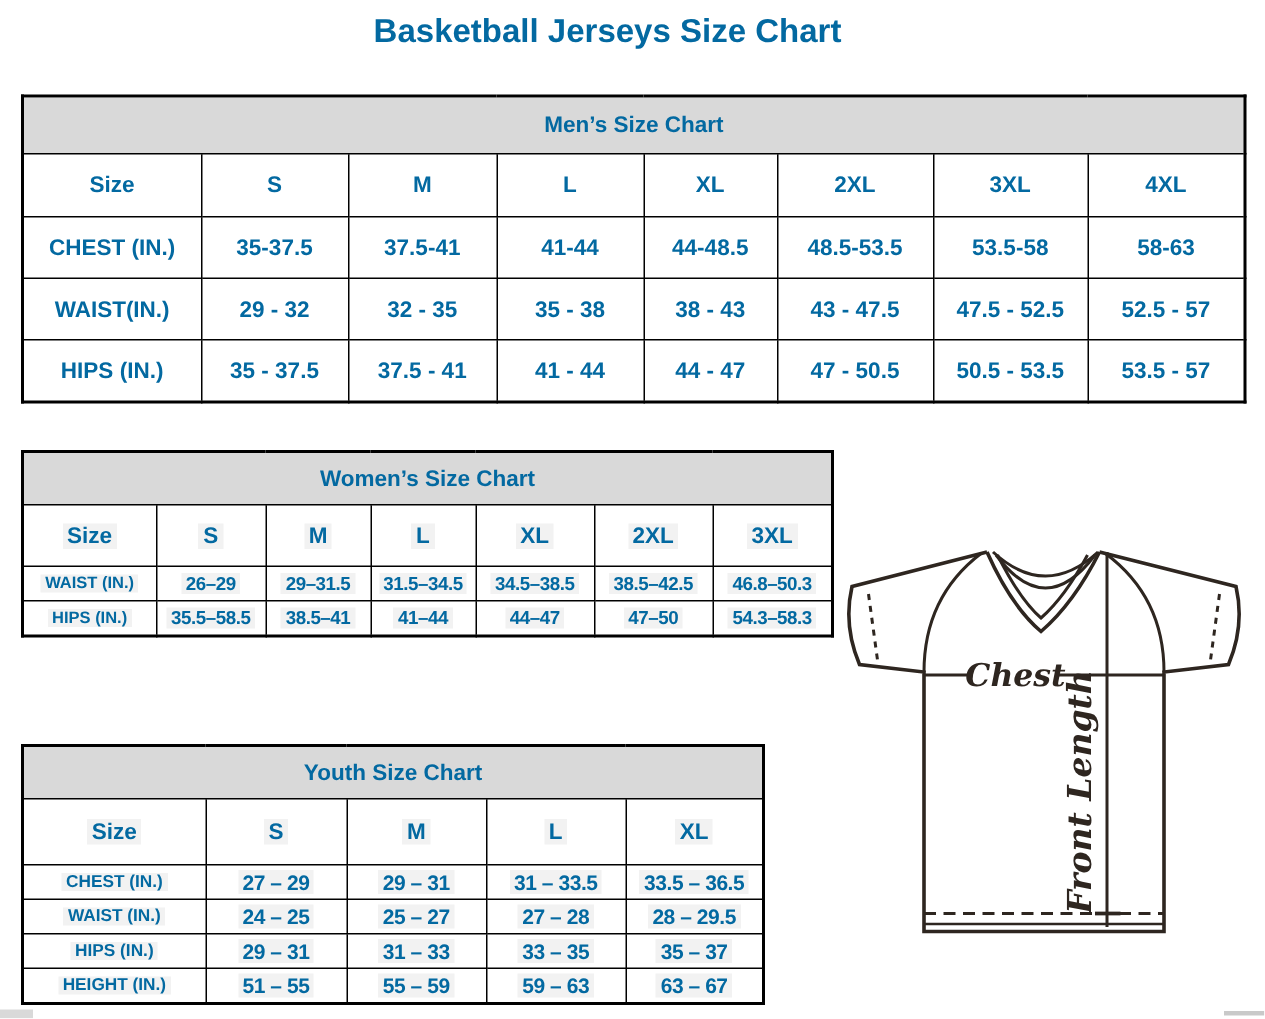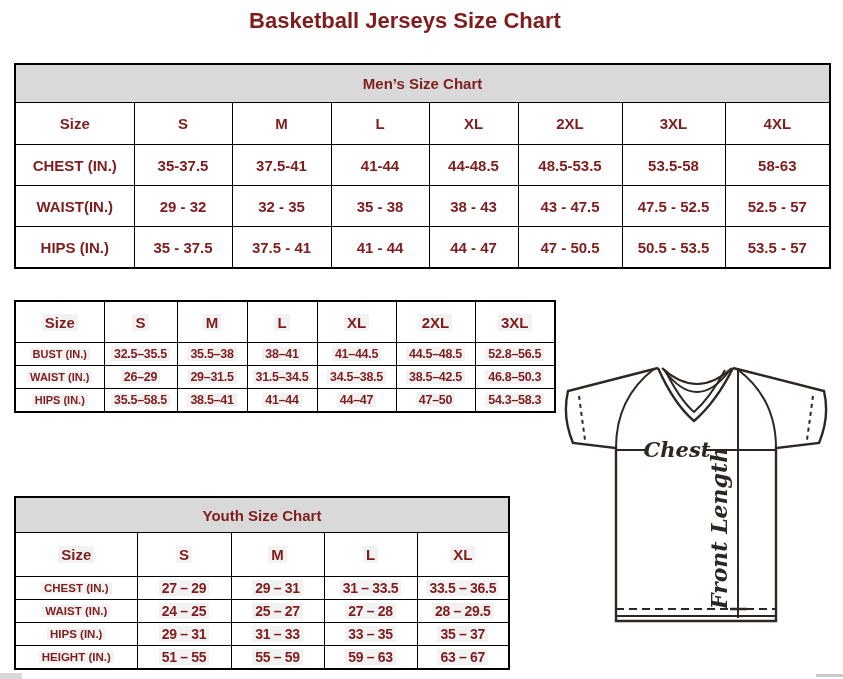--- a/index.html
+++ b/index.html
@@ -1,17 +1,17 @@
 <!DOCTYPE html>
 <html><head>
 <meta charset="utf-8">
 <style>
   html,body{margin:0;padding:0;background:#fff;}
   .page{position:relative;width:843px;height:679px;background:#fff;overflow:hidden;
-        font-family:"Liberation Sans",sans-serif;color:#7f1d1d;}
+        font-family:"Liberation Sans",sans-serif;color:#0369a1;}
   .page-title{position:absolute;left:0;top:8px;width:810px;margin:0;text-align:center;
         font-size:22px;font-weight:bold;font-family:"Liberation Sans",sans-serif;}
   table.size-table{position:absolute;border-collapse:collapse;table-layout:fixed;background:#fff;
         border:2.5px solid #000;}
   table.size-table td, table.size-table th{border:1.5px solid #000;text-align:center;
         vertical-align:middle;padding:0;font-weight:bold;overflow:hidden;white-space:nowrap;}
   tr.band td{background:#d9d9d9;font-size:15px;}
   tr.hdr th{font-size:15px;margin-left:15px;}
   
   .tbl-men{left:14px;top:63px;width:815px;border-radius:32px;}
@@ -109,40 +109,34 @@
     <colgroup>
       <col style="width:89px">
         <col style="width:73px">
         <col style="width:70px">
         <col style="width:70px">
       <col style="width:79px">
         <col style="width:79px">
         <col style="width:80px">
     </colgroup>
   <thead>
+        <tr class="band">
+          <td colspan="7"><span>Women’s Size Chart</span></td>
+        </tr>
         <tr class="hdr">
           <th><span>Size</span></th>
           <th><span>S</span></th>
           <th><span>M</span></th>
           <th><span>L</span></th>
           <th><span>XL</span></th>
           <th><span>2XL</span></th>
           <th><span>3XL</span></th>
         </tr>
       </thead>
       <tbody>
-        <tr>
-          <th><span>BUST (IN.)</span></th>
-          <td><span>32.5–35.5</span></td>
-          <td><span>35.5–38</span></td>
-          <td><span>38–41</span></td>
-          <td><span>41–44.5</span></td>
-          <td><span>44.5–48.5</span></td>
-          <td><span>52.8–56.5</span></td>
-        </tr>
         <tr>
           <th><span>WAIST (IN.)</span></th>
           <td><span>26–29</span></td>
           <td><span>29–31.5</span></td>
           <td><span>31.5–34.5</span></td>
           <td><span>34.5–38.5</span></td>
           <td><span>38.5–42.5</span></td>
           <td><span>46.8–50.3</span></td>
         </tr>
         <tr>

